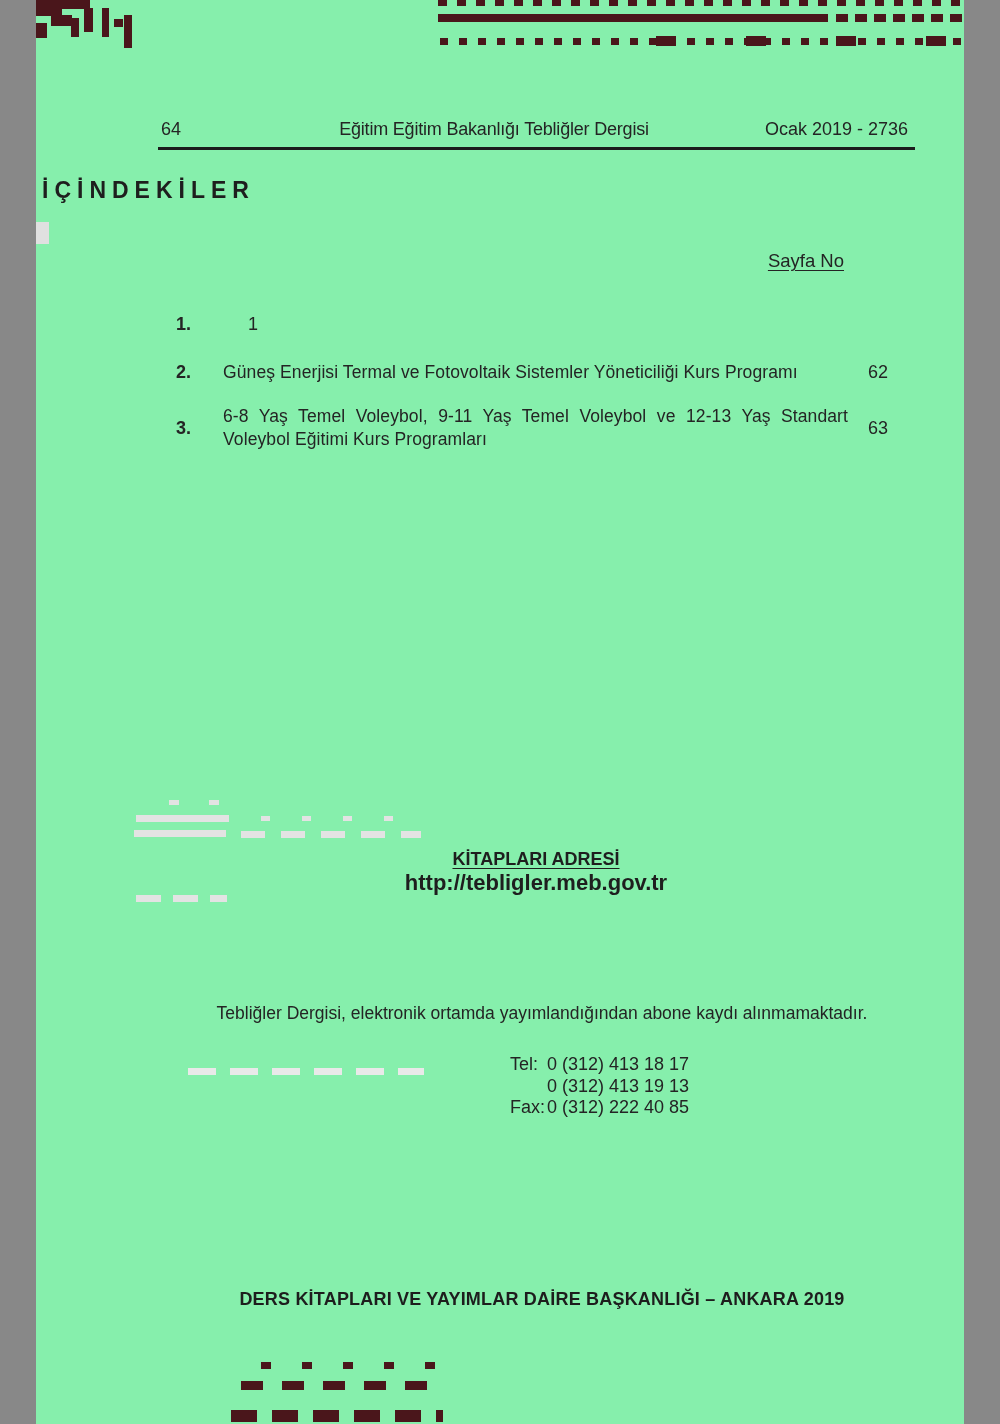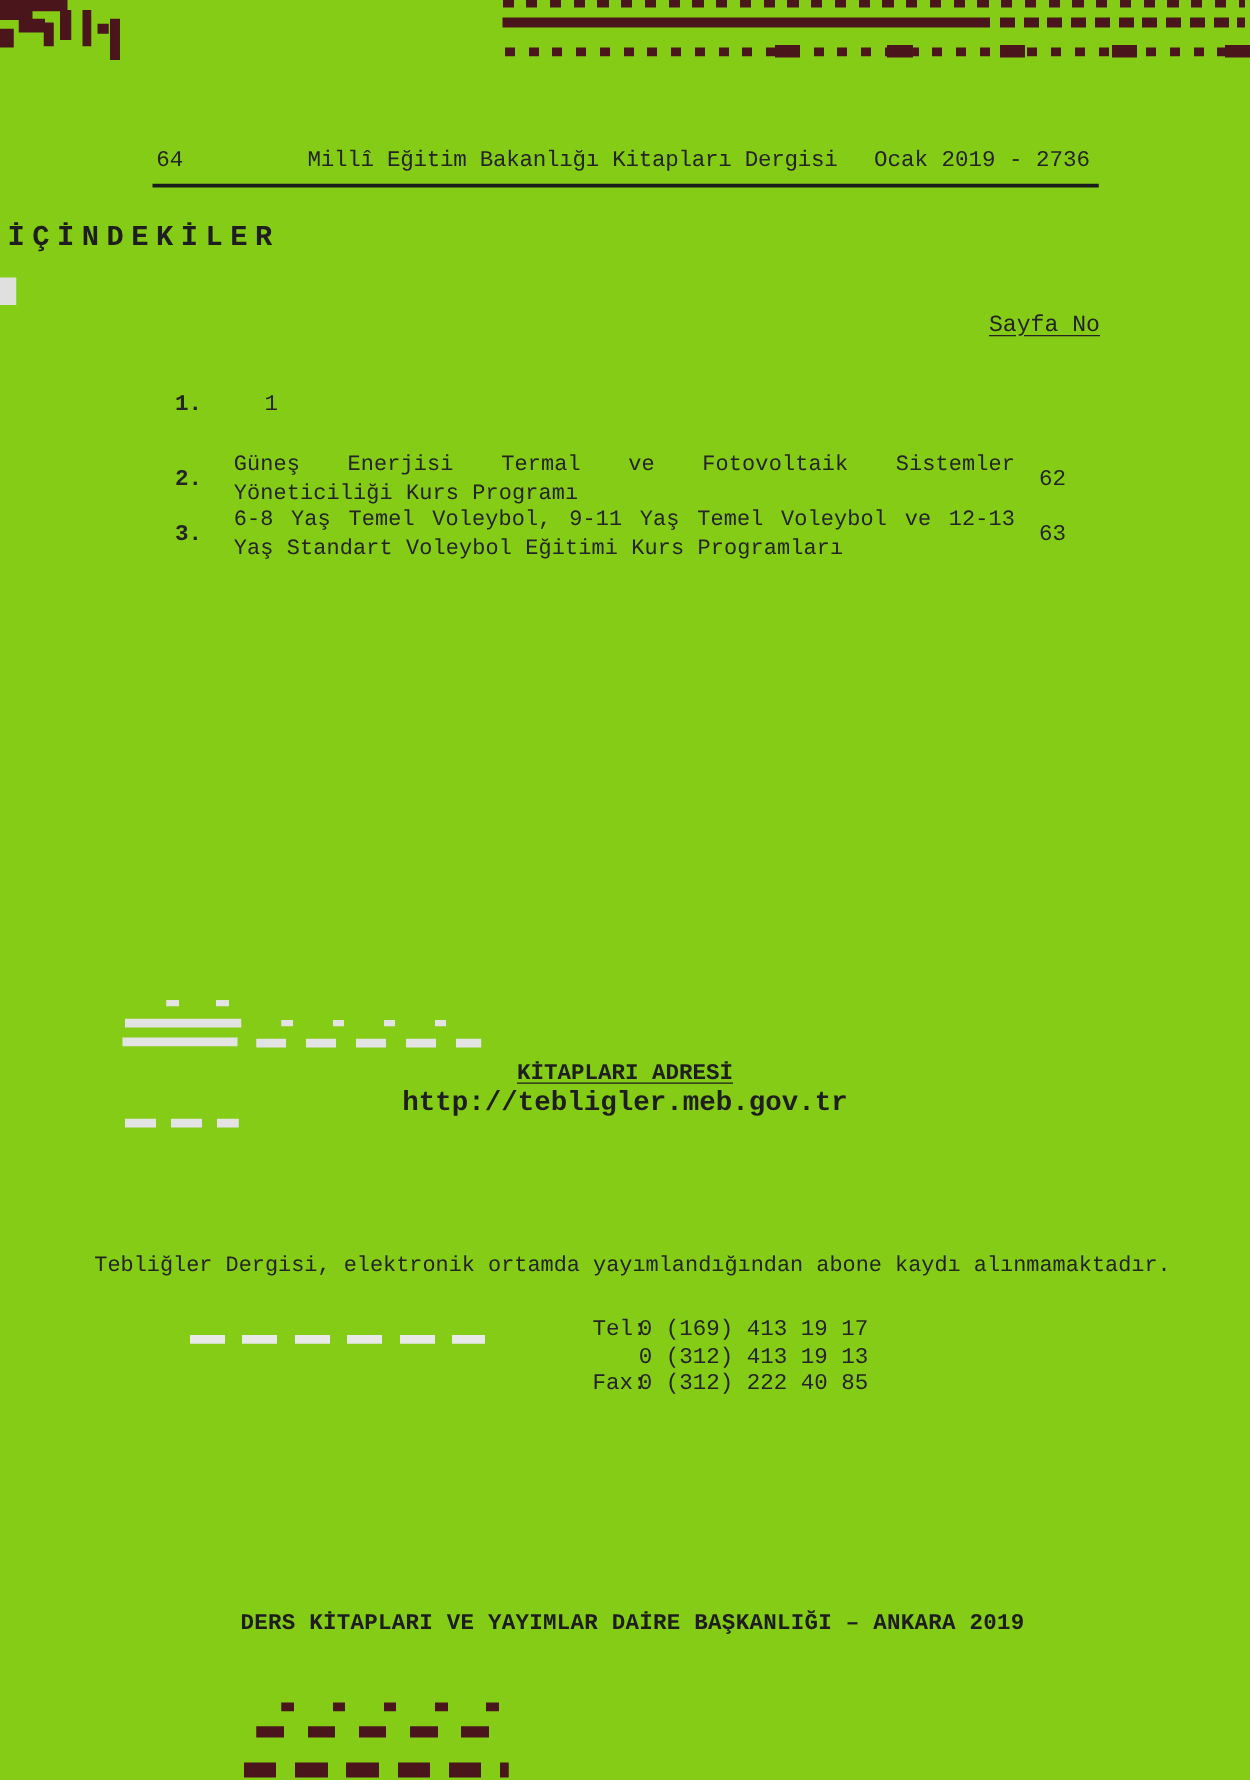--- a/index.html
+++ b/index.html
@@ -4,24 +4,24 @@
 <style>
   :root{
     --ink:#242424;
     --artifact-dark:#4a161b;
     --artifact-light:#e3e3e3;
   }
   *{margin:0;padding:0;box-sizing:border-box;}
   html,body{background:#888;}
   .page{
     position:relative;
-    width:1000px;height:1424px;
+    width:928px;height:1424px;
     margin:0 auto;
-    background:#84cc16;
-    font-family:Liberation Mono, monospace;
+    background:#86efac;
+    font-family:Liberation Sans, sans-serif;
     color:var(--ink);
     overflow:hidden;
   }
   
   .hdr-left{position:absolute;left:125px;top:118px;font-size:18px;line-height:22px;}
   .hdr-center{position:absolute;left:158px;top:118px;width:600px;text-align:center;font-size:18px;line-height:22px;letter-spacing:-0.2px;}
   .hdr-right{position:absolute;left:600px;top:118px;width:272px;text-align:right;font-size:18px;line-height:22px;}
   .hdr-rule{position:absolute;left:122px;top:147px;width:757px;height:3px;background:#1c1c1c;}
   
   .doc-title{
@@ -120,21 +120,21 @@
     <div class="art dash-mid3"></div>
     <div class="art dash-mid4"></div>
     <div class="art dash-note"></div>
 
     <div class="art dash-bot1"></div>
     <div class="art dash-bot2"></div>
     <div class="art dash-bot3"></div>
   </div>
 
   <div class="hdr-left">64</div>
-  <div class="hdr-center">Millî Eğitim Bakanlığı Kitapları Dergisi</div>
+  <div class="hdr-center">Eğitim Eğitim Bakanlığı Tebliğler Dergisi</div>
   <div class="hdr-right">Ocak 2019 - 2736</div>
   <div class="hdr-rule"></div>
 
   <div class="doc-title">İÇİNDEKİLER</div>
   <div class="sayfa-no">Sayfa No</div>
 
   <div class="toc">
     <div class="toc-row toc-row-1">
       <div class="toc-no">1.</div>
       <div class="toc-page">1</div>
@@ -152,21 +152,21 @@
   </div>
 
   <div class="inet-head">KİTAPLARI ADRESİ</div>
   <div class="inet-url">http://tebligler.meb.gov.tr</div>
 
   <div class="note">Tebliğler Dergisi, elektronik ortamda yayımlandığından abone kaydı alınmamaktadır.</div>
 
   <div class="phones">
     <div class="phone-row">
       <span class="phone-label">Tel:</span>
-      <span class="phone-num">0 (169) 413 19 17</span>
+      <span class="phone-num">0 (312) 413 18 17</span>
     </div>
     <div class="phone-row">
       <span class="phone-label"></span>
       <span class="phone-num">0 (312) 413 19 13</span>
     </div>
     <div class="phone-row">
       <span class="phone-label">Fax:</span>
       <span class="phone-num">0 (312) 222 40 85</span>
     </div>
   </div>

